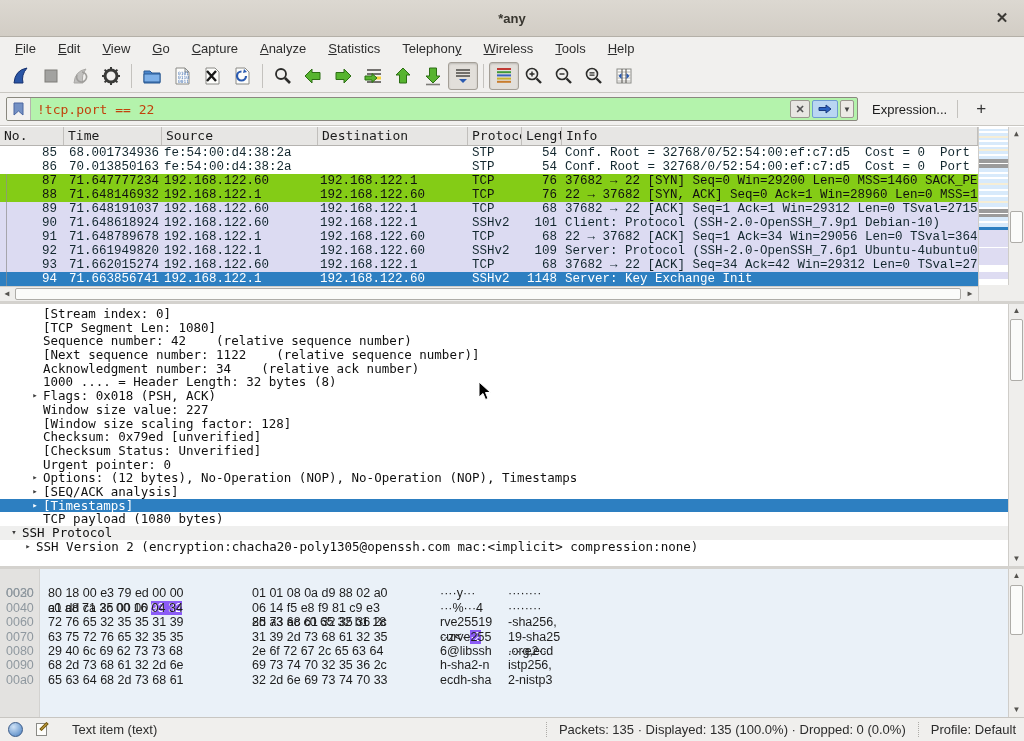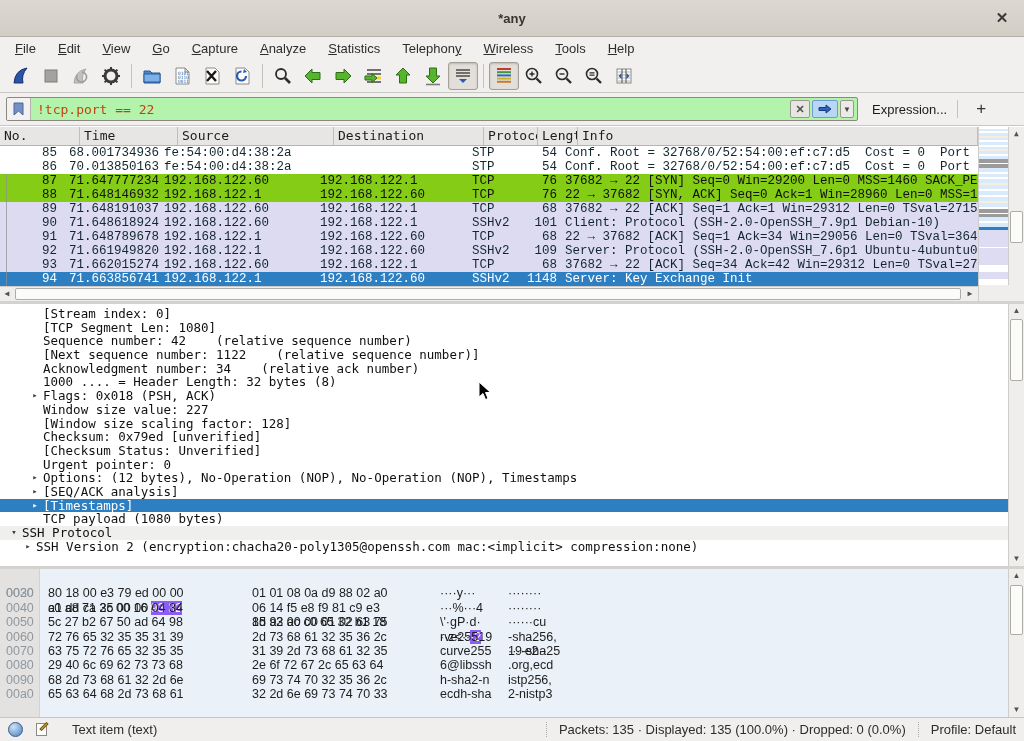--- a/index.html
+++ b/index.html
@@ -337,21 +337,21 @@
       </div>
       <div id="filter-dropdown">▼</div>
     </div>
     <span id="expression-btn">Expression...</span>
     <div class="fsep"></div>
     <span id="add-filter-btn">+</span>
   </div>
 
   <div id="plist" class="mono">
     <div id="plist-header">
-      <span class="hcell" style="width:80px">No.</span>
+      <span class="hcell" style="width:64px">No.</span>
       <span class="hcell" style="width:98px">Time</span>
       <span class="hcell" style="width:156px">Source</span>
       <span class="hcell" style="width:150px">Destination</span>
       <span class="hcell" style="width:54px">Protocol</span>
       <span class="hcell" style="width:40px">Length</span>
       <span class="hcell" style="flex:1">Info</span>
     </div>
     <div style="position:absolute; top:19px; left:0;">
       <div class="prow bg-white">
         <span class="c c-no">85</span><span class="c c-time">68.001734936</span><span class="c c-src">fe:54:00:d4:38:2a</span><span class="c c-dst"></span><span class="c c-proto">STP</span><span class="c c-len">54</span><span class="c c-info">Conf. Root = 32768/0/52:54:00:ef:c7:d5  Cost = 0  Port = 0x8001</span>
@@ -433,21 +433,20 @@
     <div id="hex-offcol"></div>
     <div class="hrow">
       <span class="hoff">0020</span>
       <span class="hb1"><span>c0 a8 7a 3c 00 16 </span><span class="hl">93 32</span></span>
       <span class="hb2">85 a3 ac c0 65 32 b1 18</span>
       <span class="ha1"><span>··z&lt;··</span><span class="hl">·2</span></span>
       <span class="ha2">····e2··</span>
     </div>
     <div class="hrow"><span class="hoff">0030</span><span class="hb1">80 18 00 e3 79 ed 00 00</span><span class="hb2">01 01 08 0a d9 88 02 a0</span><span class="ha1">····y···</span><span class="ha2">········</span></div>
     <div class="hrow"><span class="hoff">0040</span><span class="hb1">a1 dd c1 25 00 00 04 34</span><span class="hb2">06 14 f5 e8 f9 81 c9 e3</span><span class="ha1">···%···4</span><span class="ha2">········</span></div>
-    <div class="hrow"><span class="hoff">0050</span><span class="hb1">5c 27 b2 67 50 ad 64 98</span><span class="hb2">1d 92 00 00 01 02 63 75</span><span class="ha1">\'·gP·d·</span><span class="ha2">······cu</span></div>
     <div class="hrow"><span class="hoff">0060</span><span class="hb1">72 76 65 32 35 35 31 39</span><span class="hb2">2d 73 68 61 32 35 36 2c</span><span class="ha1">rve25519</span><span class="ha2">-sha256,</span></div>
     <div class="hrow"><span class="hoff">0070</span><span class="hb1">63 75 72 76 65 32 35 35</span><span class="hb2">31 39 2d 73 68 61 32 35</span><span class="ha1">curve255</span><span class="ha2">19-sha25</span></div>
     <div class="hrow"><span class="hoff">0080</span><span class="hb1">29 40 6c 69 62 73 73 68</span><span class="hb2">2e 6f 72 67 2c 65 63 64</span><span class="ha1">6@libssh</span><span class="ha2">.org,ecd</span></div>
     <div class="hrow"><span class="hoff">0090</span><span class="hb1">68 2d 73 68 61 32 2d 6e</span><span class="hb2">69 73 74 70 32 35 36 2c</span><span class="ha1">h-sha2-n</span><span class="ha2">istp256,</span></div>
     <div class="hrow"><span class="hoff">00a0</span><span class="hb1">65 63 64 68 2d 73 68 61</span><span class="hb2">32 2d 6e 69 73 74 70 33</span><span class="ha1">ecdh-sha</span><span class="ha2">2-nistp3</span></div>
   </div>
   <div class="vscroll" id="hex-vscroll">
     <span class="sb-arrow" style="top:0">▲</span>
     <span class="sb-thumb" style="top:16px; height:50px"></span>
     <span class="sb-arrow" style="bottom:0">▼</span>

